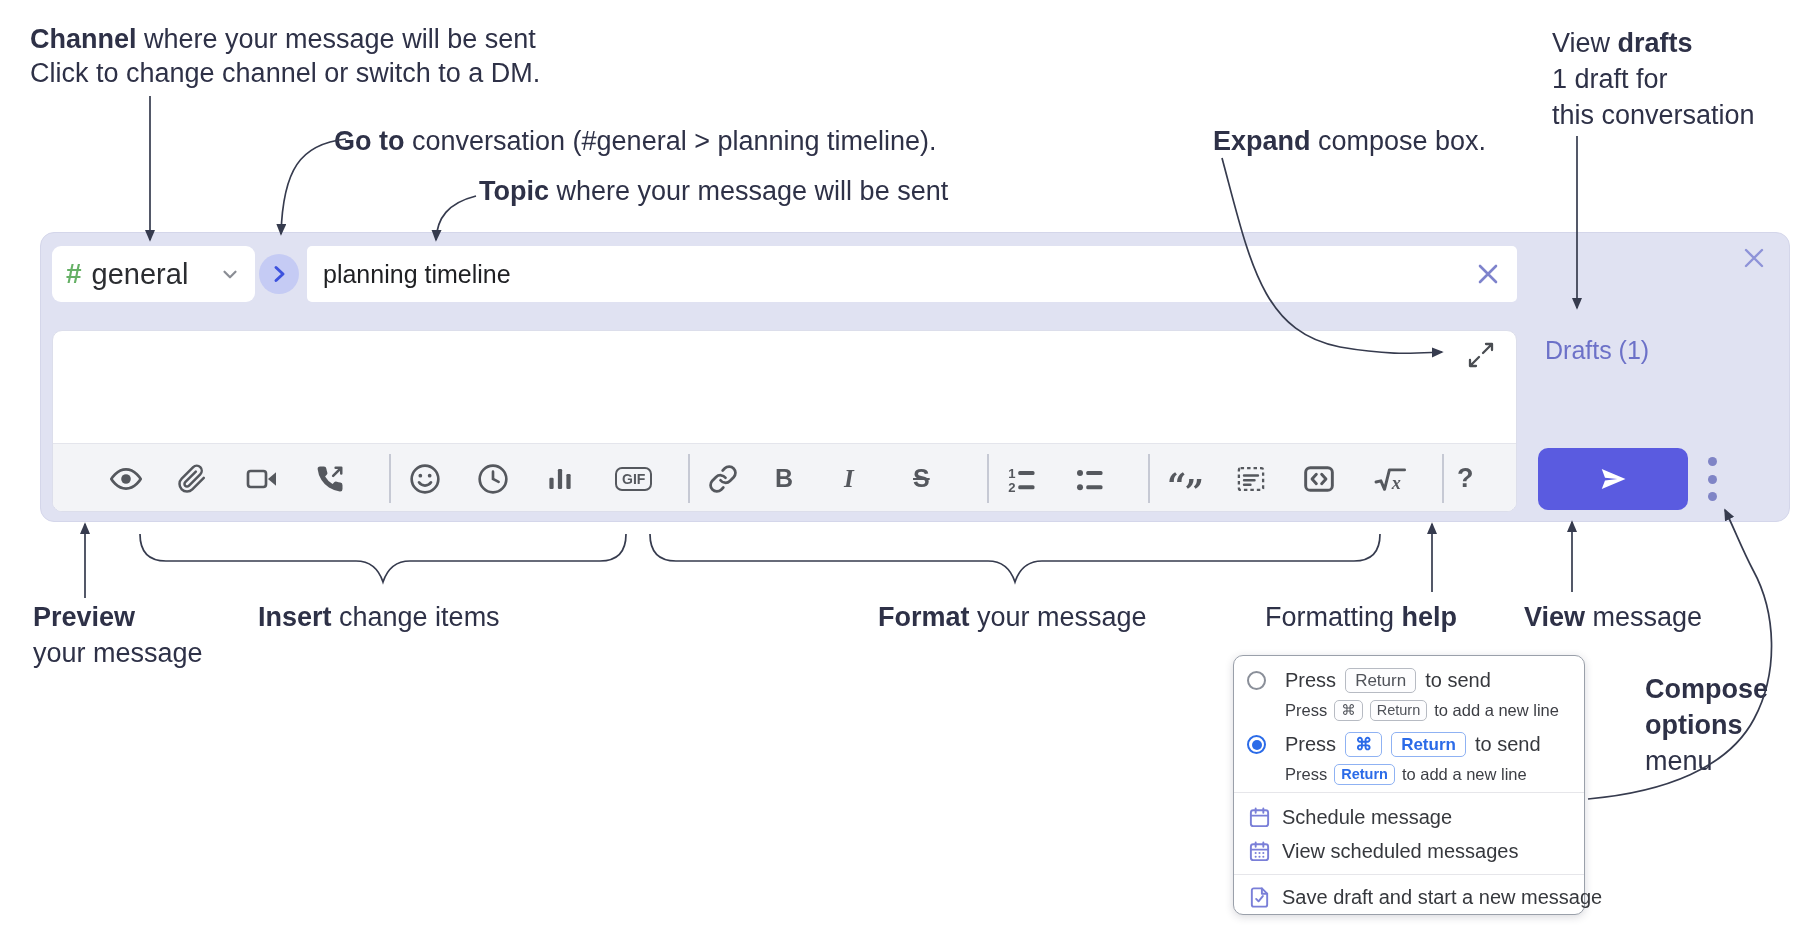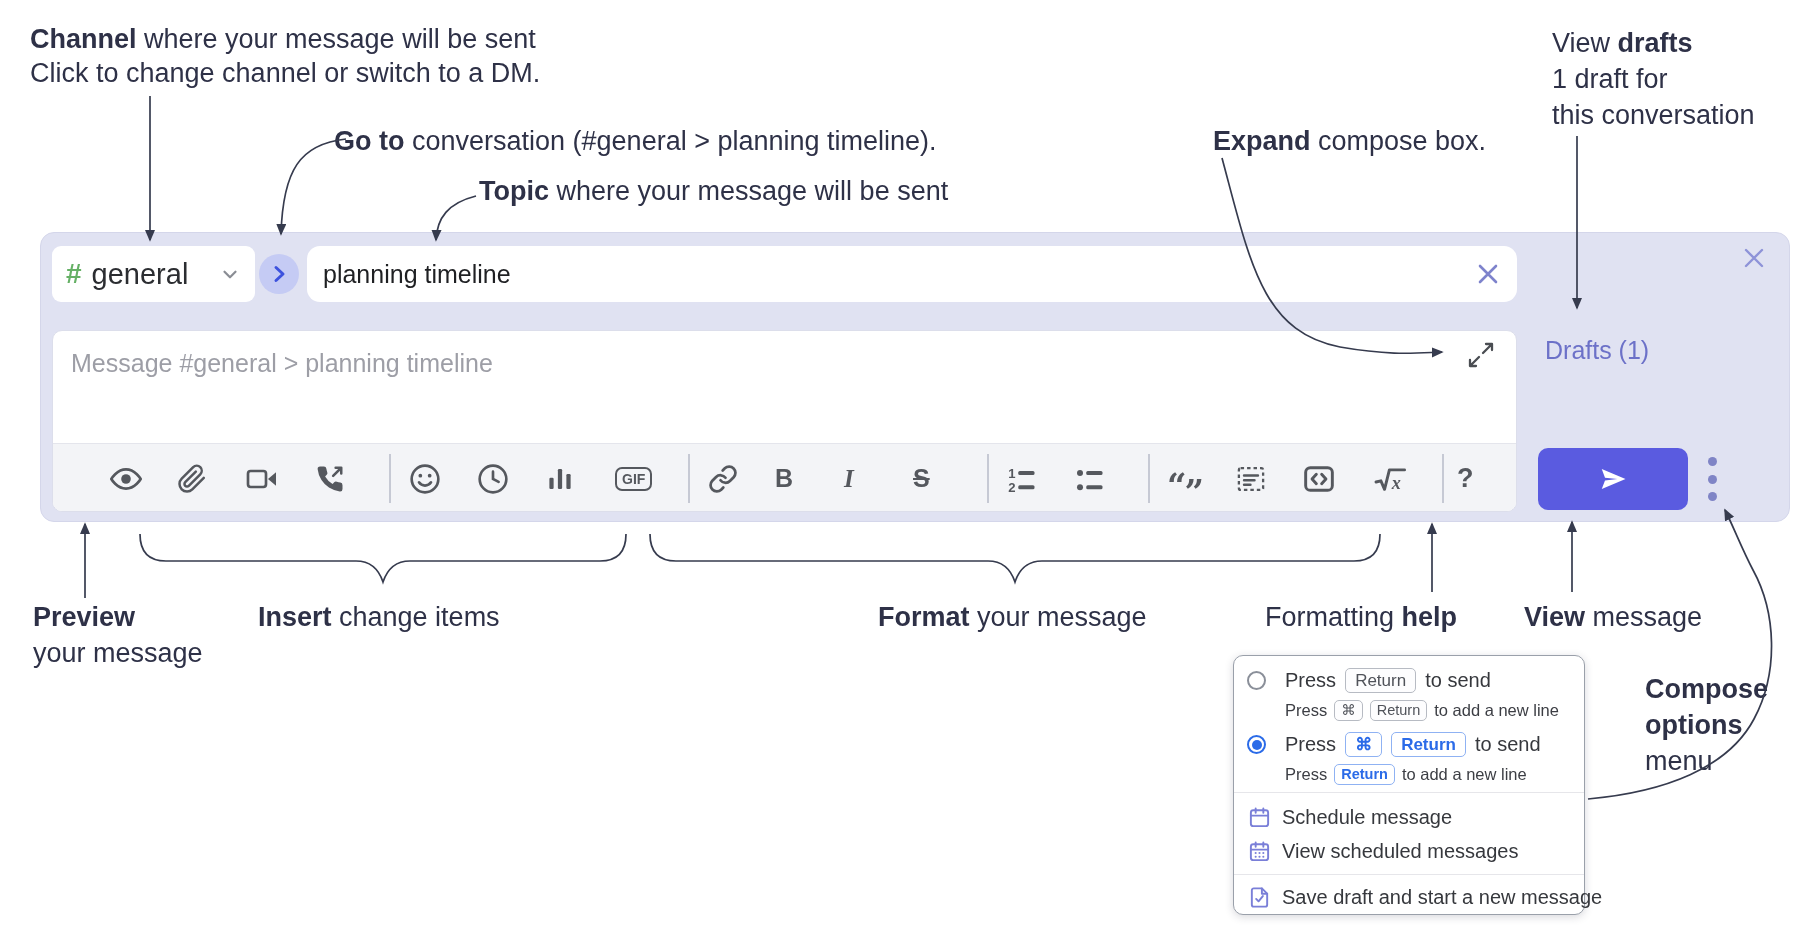--- a/index.html
+++ b/index.html
@@ -10,21 +10,21 @@
   
   .composebox{position:absolute;left:40px;top:232px;width:1750px;height:290px;background:#e0e2f2;
     border:1px solid #d4d6ea;border-radius:14px;box-sizing:border-box;}
   .chanbtn{position:absolute;left:52px;top:246px;width:203px;height:56px;background:#fff;border-radius:9px;
     display:flex;align-items:center;gap:10px;padding:0 14px;box-sizing:border-box;cursor:pointer;}
   .hash{color:#65b065;font-weight:700;font-size:28px;}
   .chname{font-size:29px;color:#2b2d31;}
   .gotobtn{position:absolute;left:259px;top:254px;width:40px;height:40px;border-radius:50%;
     background:#c5cbf4;display:flex;align-items:center;justify-content:center;cursor:pointer;}
   .topicinput{position:absolute;left:307px;top:246px;width:1210px;height:56px;background:#fff;border:none;
-    border-radius:13px;font-size:25px;color:#1f2023;padding:0 48px 0 16px;box-sizing:border-box;
+    border-radius:5px;font-size:25px;color:#1f2023;padding:0 48px 0 16px;box-sizing:border-box;
     font-family:"Liberation Sans",sans-serif;}
   .clearx{position:absolute;left:1472px;top:258px;width:32px;height:32px;cursor:pointer;}
   .closex{position:absolute;left:1740px;top:244px;width:28px;height:28px;cursor:pointer;}
   .msgwrap{position:absolute;left:52px;top:330px;width:1465px;height:182px;background:#fff;
     border:1px solid #dcdeeb;border-radius:10px;box-sizing:border-box;overflow:hidden;}
   .msgarea{position:absolute;left:0;top:0;width:100%;height:112px;cursor:text;}
   .placeholder{position:absolute;left:18px;top:18px;font-size:25px;color:#9d9ea6;}
   .expandico{position:absolute;left:1412px;top:8px;width:32px;height:32px;cursor:pointer;color:#4a4d52;}
   .tbar{position:absolute;left:0;top:112px;width:100%;height:70px;background:#f3f4f7;border-top:1px solid #e4e5ec;box-sizing:border-box;}
   .ti{position:absolute;top:0;width:56px;height:69px;display:flex;align-items:center;justify-content:flex-start;
@@ -95,21 +95,20 @@
 </div>
 
 <div class="closex">
   <svg width="28" height="28" viewBox="0 0 28 28">
       <path d="M6 6 L22 22 M22 6 L6 22" stroke="#8e93d8" stroke-width="2.4" stroke-linecap="round"></path>
     </svg>
 </div>
 
 <div class="msgwrap">
   <div class="msgarea">
-    <span class="placeholder">Message #general &gt; planning timeline</span>
     <span class="expandico">
       <svg width="32" height="32" viewBox="0 0 32 32">
           <g stroke="#4a4d52" stroke-width="2.3" fill="none" stroke-linecap="round" stroke-linejoin="round">
             <path d="M18 14 L27 5 M21 5 L27 5 L27 11"></path>
             <path d="M14 18 L5 27 M5 21 L5 27 L11 27"></path>
           </g>
         </svg>
     </span>
   </div>
   <div class="tbar">

